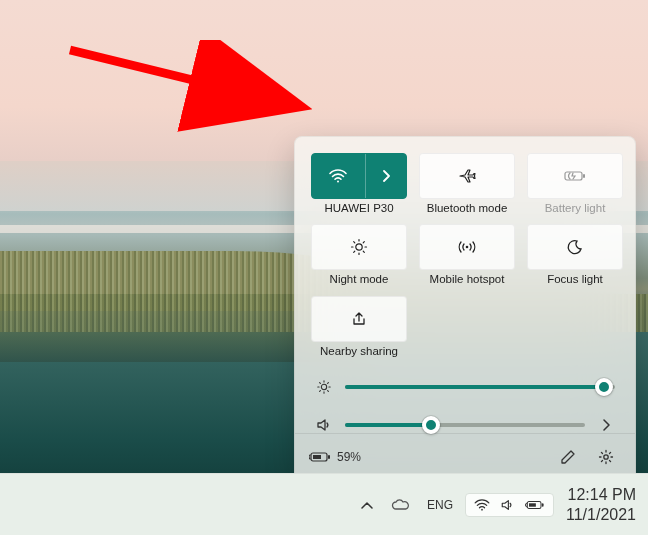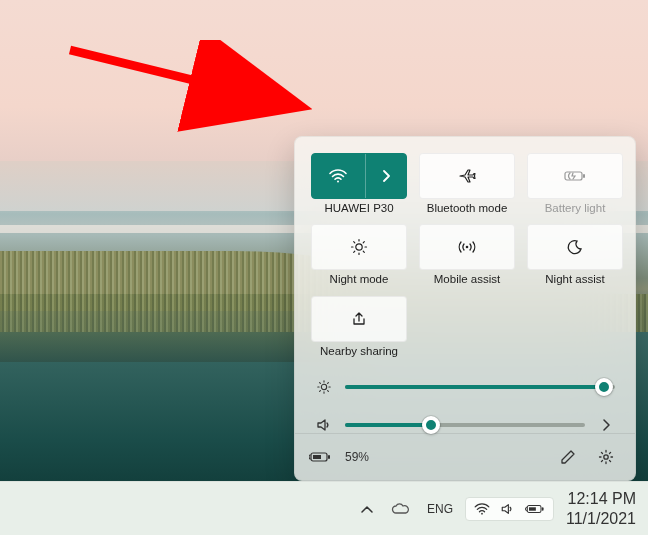--- a/index.html
+++ b/index.html
@@ -76,21 +76,21 @@
     border-top:1px solid rgba(0,0,0,0.08);
     display:flex; align-items:center; gap:8px;
     font-size:12px; color:#333;
   }
   .panel-footer .spacer { flex:1; }
   .fbtn { width:30px; height:30px; display:flex; align-items:center; justify-content:center;
     border-radius:4px; color:#333; }
 
   
   .taskbar {
-    position:absolute; left:0; right:0; bottom:0; height:54px;
+    position:absolute; left:0; right:0; bottom:0; height:62px;
     background:#e8efe9;
     border-top:1px solid rgba(0,0,0,0.05);
     display:flex; align-items:center; justify-content:flex-end;
     padding:0 12px; gap:6px;
     font-size:12px; color:#333;
   }
   .tray-item { padding:4px 6px; display:flex; align-items:center; justify-content:center; }
   .tray-group { display:flex; align-items:center; gap:10px; padding:4px 8px;
     background:#fbfdfb; border:1px solid #d9e0da; border-radius:4px; }
   .clock { text-align:right; line-height:1.2; font-size:16px; padding-left:6px; }
@@ -176,32 +176,32 @@
 
     <div class="tile-wrap">
       <div class="tile">
         <span>
           <svg width="20" height="16" viewBox="0 0 20 16" fill="none" stroke="currentColor" stroke-width="1.3" stroke-linecap="round">
             <path d="M4 3 A8 8 0 0 0 4 13 M7 5 A5 5 0 0 0 7 11 M16 3 A8 8 0 0 1 16 13 M13 5 A5 5 0 0 1 13 11"></path>
               <circle cx="10" cy="8" r="1.3" fill="currentColor" stroke="none"></circle>
           </svg>
         </span>
       </div>
-      <div class="tile-label">Mobile assist</div>
+      <div class="tile-label">Mobile hotspot</div>
     </div>
 
     <div class="tile-wrap">
       <div class="tile">
         <span>
           <svg width="16" height="16" viewBox="0 0 16 16" fill="none" stroke="currentColor" stroke-width="1.3">
             <path d="M10 2 A6.5 6.5 0 1 0 14 10 A5 5 0 0 1 10 2 Z"></path>
           </svg>
         </span>
       </div>
-      <div class="tile-label">Night assist</div>
+      <div class="tile-label">Focus light</div>
     </div>
 
 
     <div class="tile-wrap">
       <div class="tile">
         <span>
           <svg width="18" height="16" viewBox="0 0 18 16" fill="none" stroke="currentColor" stroke-width="1.3" stroke-linecap="round" stroke-linejoin="round">
             <path d="M4 8 V13 H14 V8 M9 2 V10 M9 2 L6 5 M9 2 L12 5"></path>
           </svg>
         </span>
@@ -237,21 +237,21 @@
       <div class="thumb" style="left:36%"></div>
     </div>
     <span class="sicon">
       <svg width="8" height="12" viewBox="0 0 8 12" fill="none" stroke="currentColor" stroke-width="1.5" stroke-linecap="round" stroke-linejoin="round">
           <path d="M2 1 L7 6 L2 11"></path>
         </svg>
     </span>
   </div>
 
   <div class="panel-footer">
-    <span style="display:flex;align-items:center;gap:14px;">
+    <span style="display:flex;align-items:center;gap:6px;">
       <svg width="22" height="14" viewBox="0 0 22 14" fill="none" stroke="currentColor" stroke-width="1.2">
         <rect x="2" y="3" width="16" height="8" rx="2"></rect>
           <rect x="19" y="5" width="2" height="4" rx="1" fill="currentColor" stroke="none"></rect>
         <rect x="4" y="5" width="8" height="4" fill="currentColor" stroke="none"></rect>
         <path d="M1 5 C-0.5 7 -0.5 7 1 9" stroke-linecap="round"></path>
       </svg>
       <span>59%</span>
     </span>
     <span class="spacer"></span>
     <span class="fbtn">

